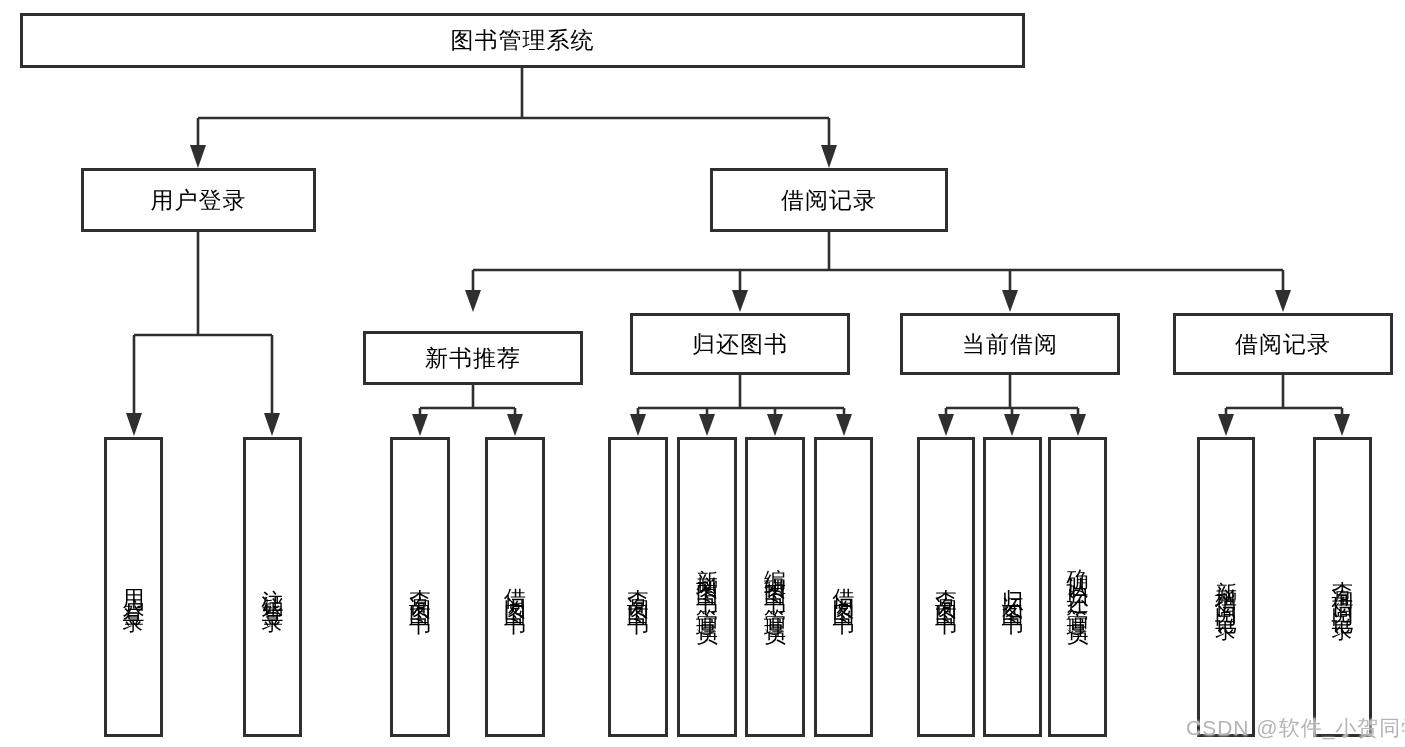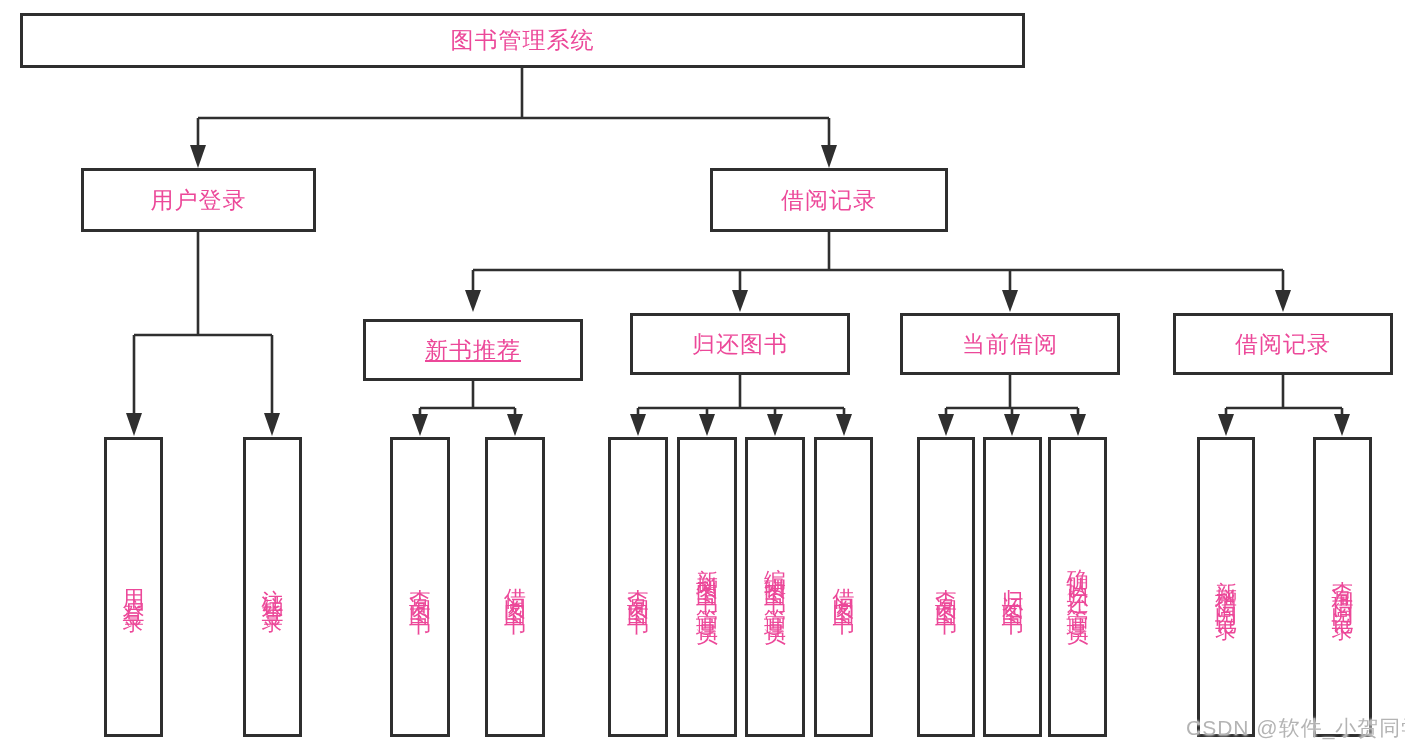--- a/index.html
+++ b/index.html
@@ -16,21 +16,21 @@
   .connectors {
     position: absolute; left: 0; top: 0; z-index: 0;
   }
   .node {
     position: absolute;
     border: 3px solid #2f2f2f;
     background: #ffffff;
     display: flex;
     align-items: center;
     justify-content: center;
-    color: #ec4899;
+    color: #000000;
     z-index: 1;
   }
   .h-node { font-size: 23px; letter-spacing: 1px; }
   .leaf-node { font-size: 22px; }
   .leaf-node .vtext {
     writing-mode: vertical-rl;
     text-orientation: mixed;
     letter-spacing: 8px;
     line-height: 1;
     white-space: nowrap;
@@ -95,21 +95,21 @@
     <span>图书管理系统</span>
   </div>
 
   <div class="node h-node" style="left:81px; top:168px; width:235px; height:64px;">
     <span>用户登录</span>
   </div>
   <div class="node h-node" style="left:710px; top:168px; width:238px; height:64px;">
     <span>借阅记录</span>
   </div>
 
-  <div class="node h-node" style="left:363px; top:319px; width:220px; height:62px;text-decoration:underline;">
+  <div class="node h-node" style="left:363px; top:331px; width:220px; height:54px;">
     <span>新书推荐</span>
   </div>
   <div class="node h-node" style="left:630px; top:313px; width:220px; height:62px;">
     <span>归还图书</span>
   </div>
   <div class="node h-node" style="left:900px; top:313px; width:220px; height:62px;">
     <span>当前借阅</span>
   </div>
   <div class="node h-node" style="left:1173px; top:313px; width:220px; height:62px;">
     <span>借阅记录</span>

